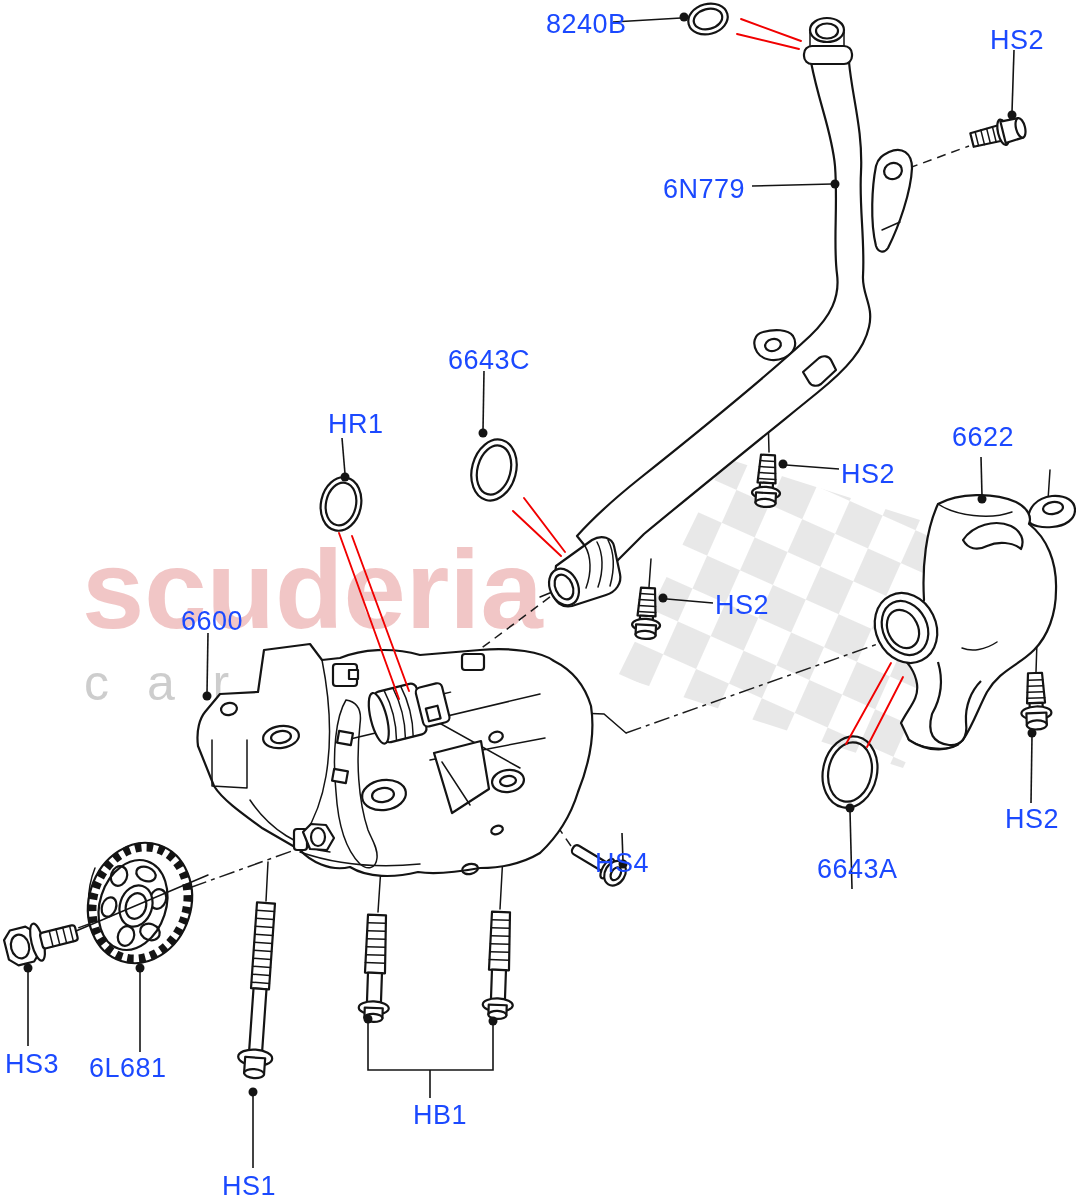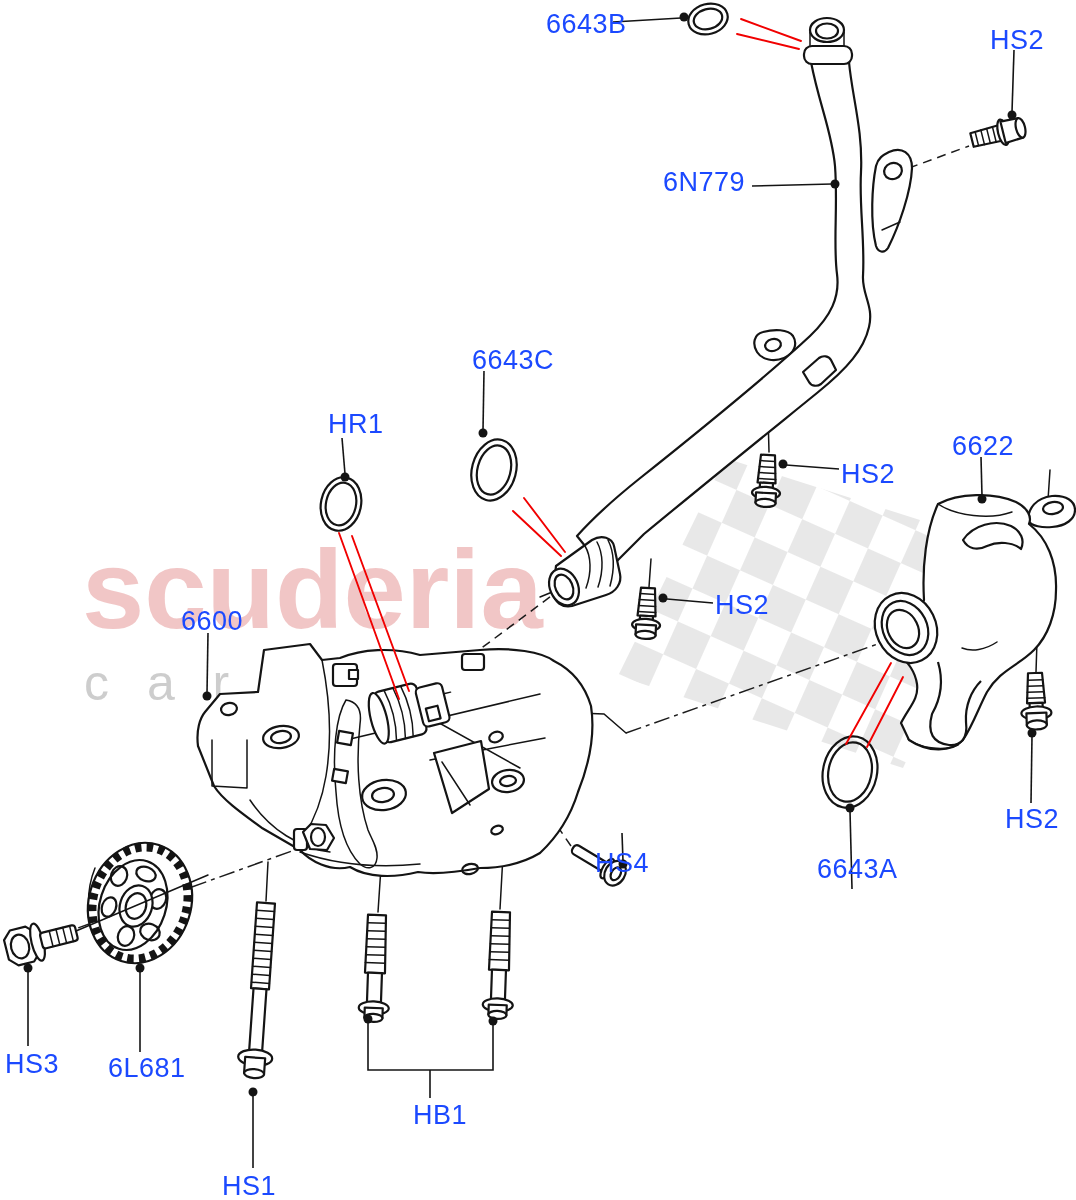--- a/index.html
+++ b/index.html
@@ -327,30 +327,30 @@
           <circle cx="850" cy="808" r="4.5"></circle>
       <circle cx="28" cy="968" r="4.5"></circle>
           <circle cx="140" cy="968" r="4.5"></circle>
       <circle cx="253" cy="1092" r="4.5"></circle>
           <circle cx="368" cy="1019" r="4.5"></circle>
       <circle cx="493" cy="1021" r="4.5"></circle>
     </g>
   </g>
 </svg>
 
-<div class="callout" style="left:546px;top:10px">6643B</div>
+<div class="callout" style="left:546px;top:10px">8240B</div>
 <div class="callout" style="left:990px;top:26px">HS2</div>
-<div class="callout" style="left:663px;top:168px">6N779</div>
-<div class="callout" style="left:472px;top:346px">6643C</div>
+<div class="callout" style="left:663px;top:175px">6N779</div>
+<div class="callout" style="left:448px;top:346px">6643C</div>
 <div class="callout" style="left:328px;top:410px">HR1</div>
-<div class="callout" style="left:952px;top:432px">6622</div>
+<div class="callout" style="left:952px;top:423px">6622</div>
 <div class="callout" style="left:841px;top:460px">HS2</div>
 <div class="callout" style="left:181px;top:607px">6600</div>
 <div class="callout" style="left:715px;top:591px">HS2</div>
 <div class="callout" style="left:595px;top:849px">HS4</div>
 <div class="callout" style="left:1005px;top:805px">HS2</div>
 <div class="callout" style="left:817px;top:855px">6643A</div>
 <div class="callout" style="left:5px;top:1050px">HS3</div>
-<div class="callout" style="left:108px;top:1054px">6L681</div>
+<div class="callout" style="left:89px;top:1054px">6L681</div>
 <div class="callout" style="left:413px;top:1101px">HB1</div>
 <div class="callout" style="left:222px;top:1172px">HS1</div>
 
 </div>
 
 </body></html>

